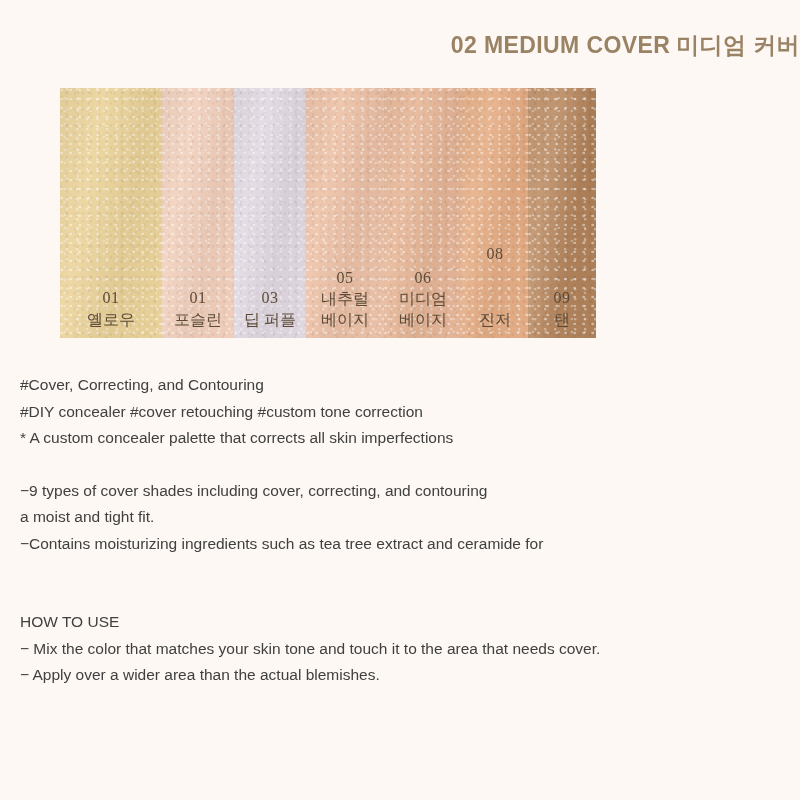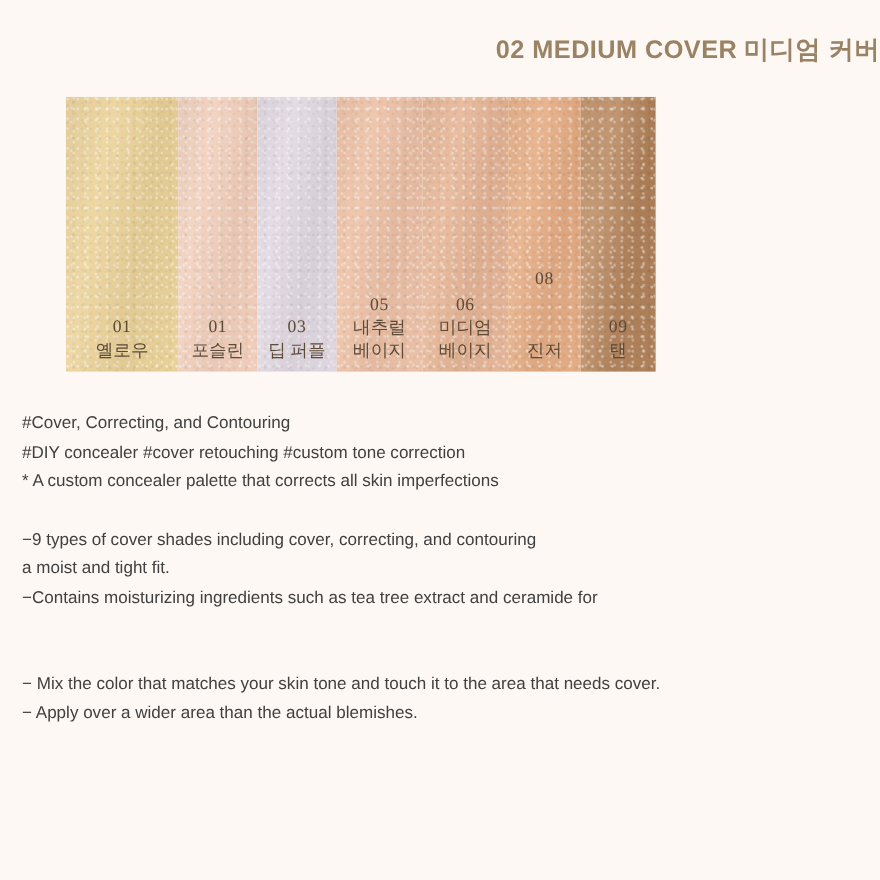--- a/index.html
+++ b/index.html
@@ -174,16 +174,17 @@
     <p>* A custom concealer palette that corrects all skin imperfections</p>
   </div>
   <div class="spacer"></div>
   <div>
     <p>−9 types of cover shades including cover, correcting, and contouring</p>
     <p>a moist and tight fit.</p>
     <p>−Contains moisturizing ingredients such as tea tree extract and ceramide for</p>
   </div>
   <div class="spacer-lg"></div>
   <div>
+    <p>HOW TO USE</p>
     <p>− Mix the color that matches your skin tone and touch it to the area that needs cover.</p>
     <p>− Apply over a wider area than the actual blemishes.</p>
   </div>
 </div>
 
 </body></html>

